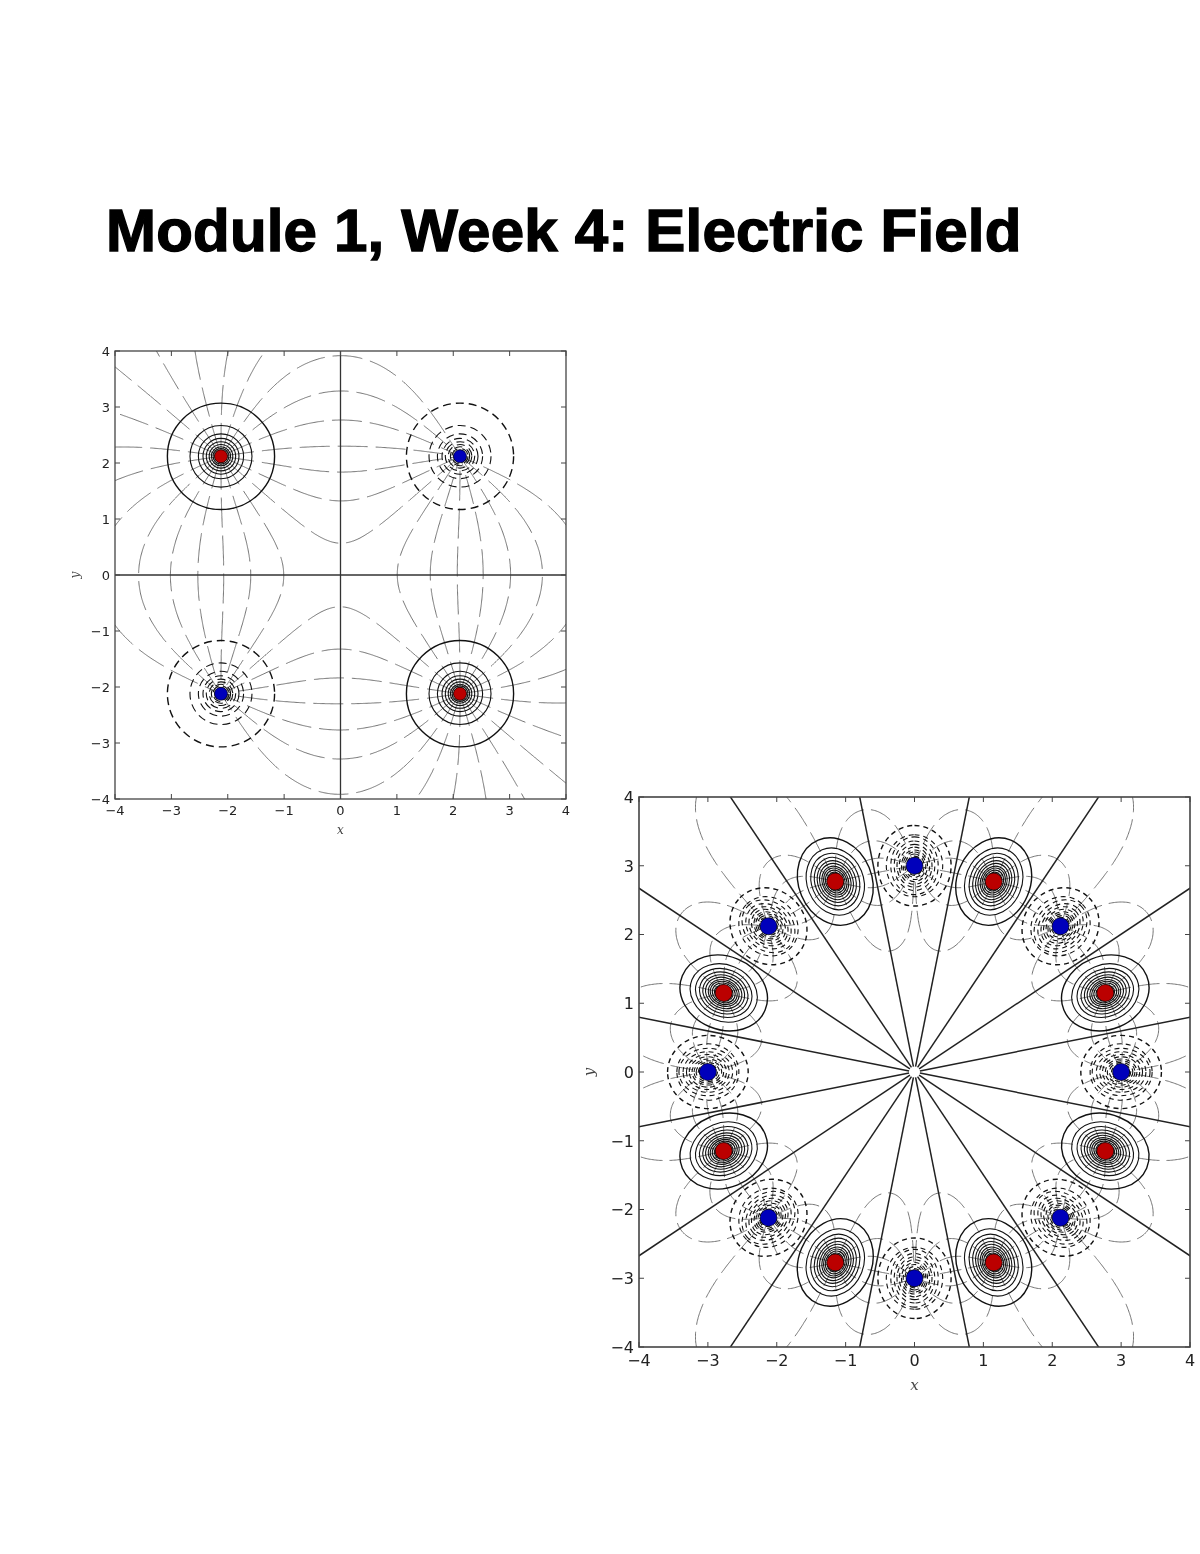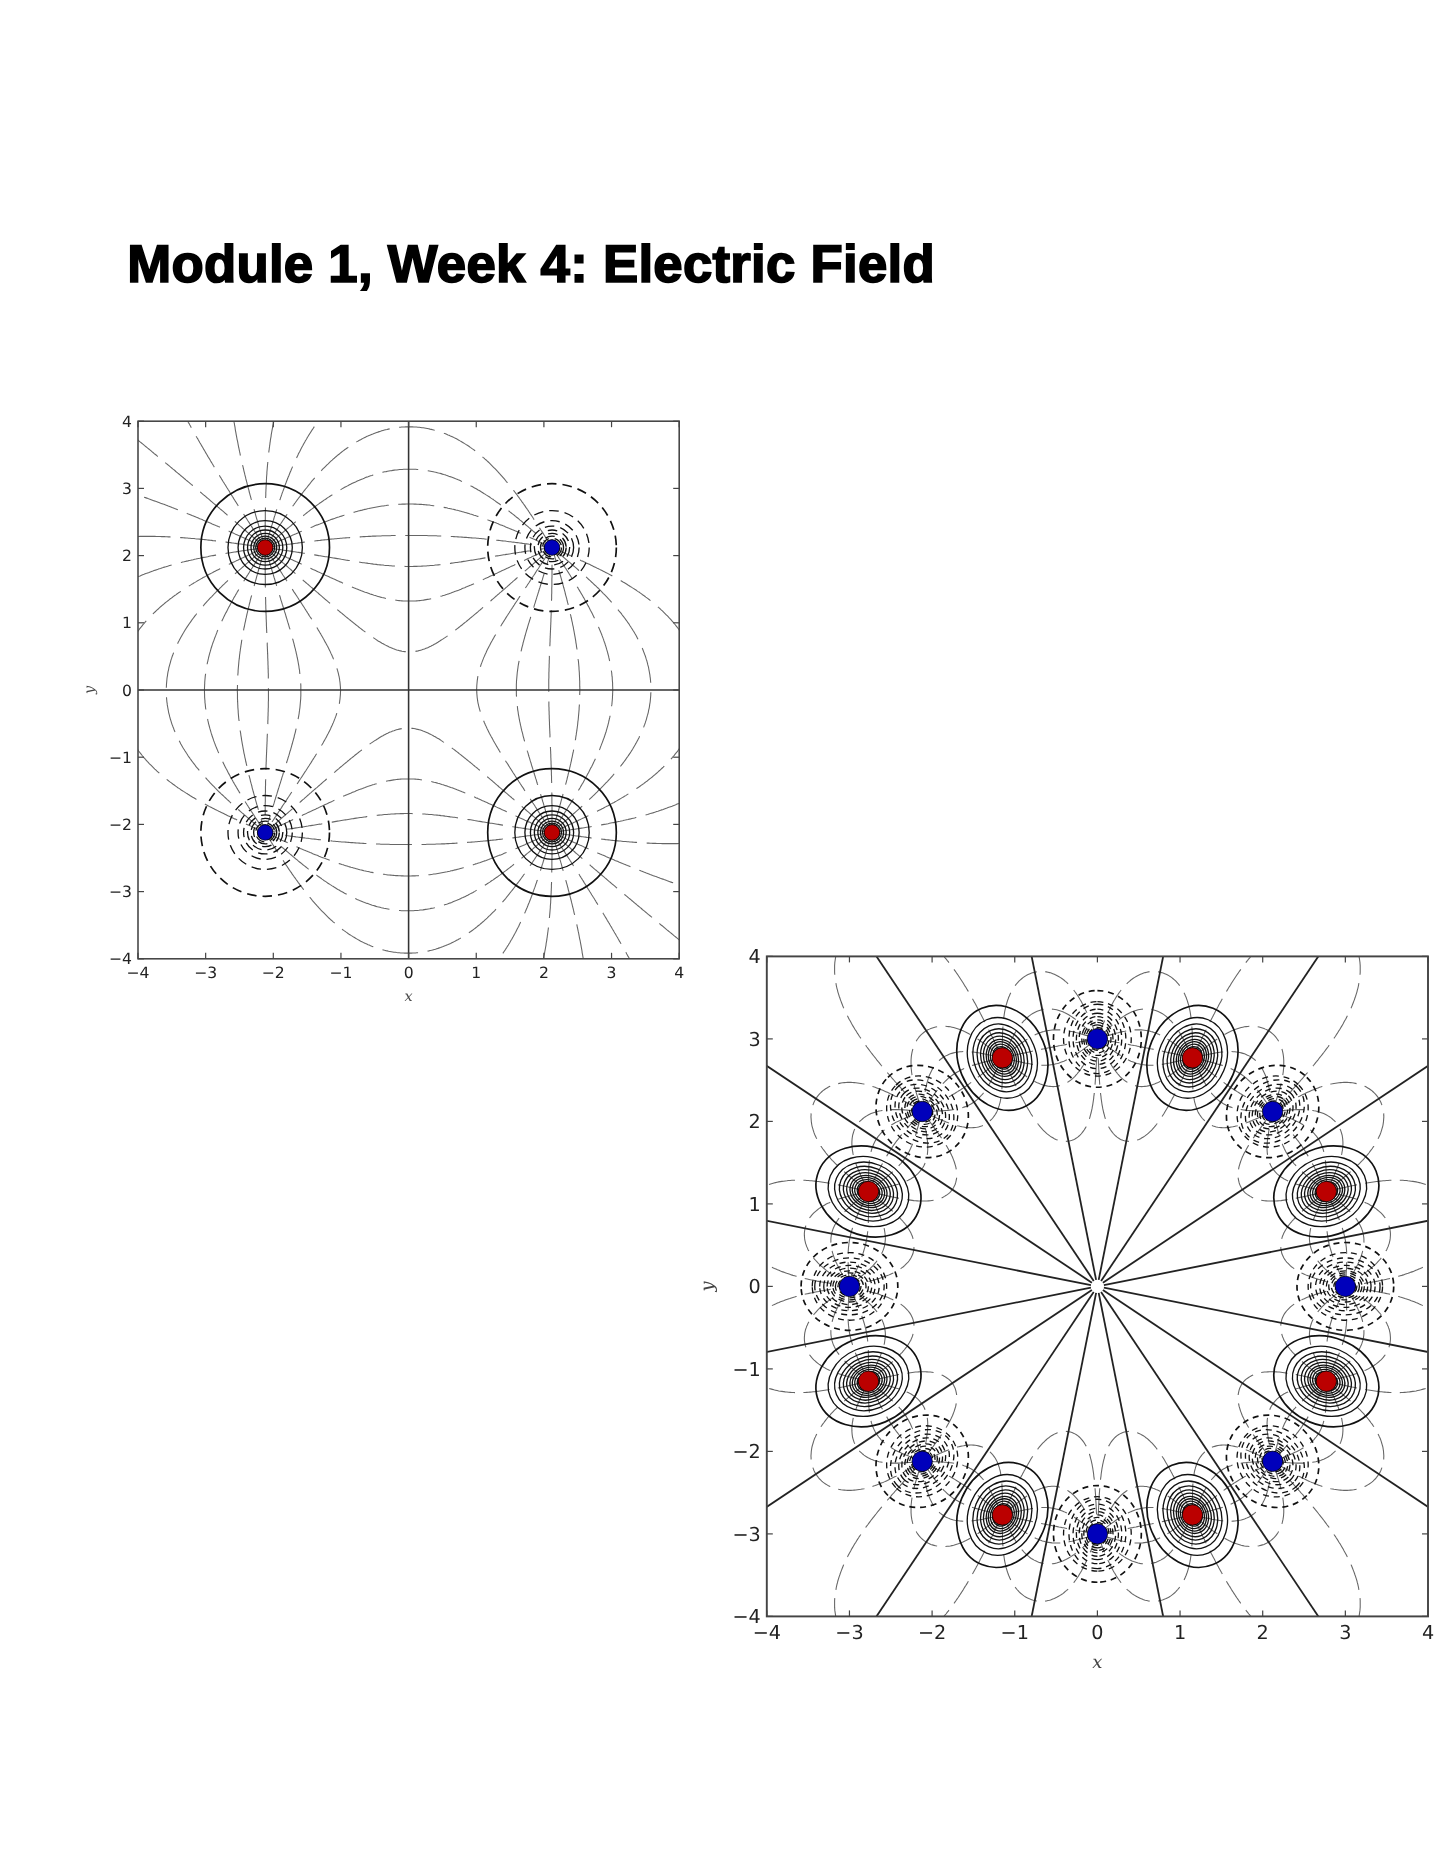--- a/index.html
+++ b/index.html
@@ -1,20 +1,20 @@
 <!DOCTYPE html>
 <html><head>
 <meta charset="utf-8">
 <style>
   html, body { margin: 0; padding: 0; background: #ffffff; }
   body { width: 1200px; height: 1554px; position: relative; overflow: hidden; font-family: "DejaVu Sans", sans-serif; }
   .title {
     position: absolute; left: 106px; top: 196px;
     font-family: "Liberation Sans", sans-serif; font-weight: 900;
-    font-size: 44px; letter-spacing: 0.2px; color: #000;
+    font-size: 60px; letter-spacing: 0.2px; color: #000;
     -webkit-text-stroke: 1.4px #000; white-space: nowrap;
   }
   .plot { position: absolute; }
   .plot svg { position: absolute; left: 0; top: 0; overflow: visible; }
   .tick { font-family: "DejaVu Sans", sans-serif; fill: #222; }
   .axlabel { font-family: "DejaVu Serif", serif; font-style: italic; fill: #444; }
 </style>
 </head>
 <body>
 

